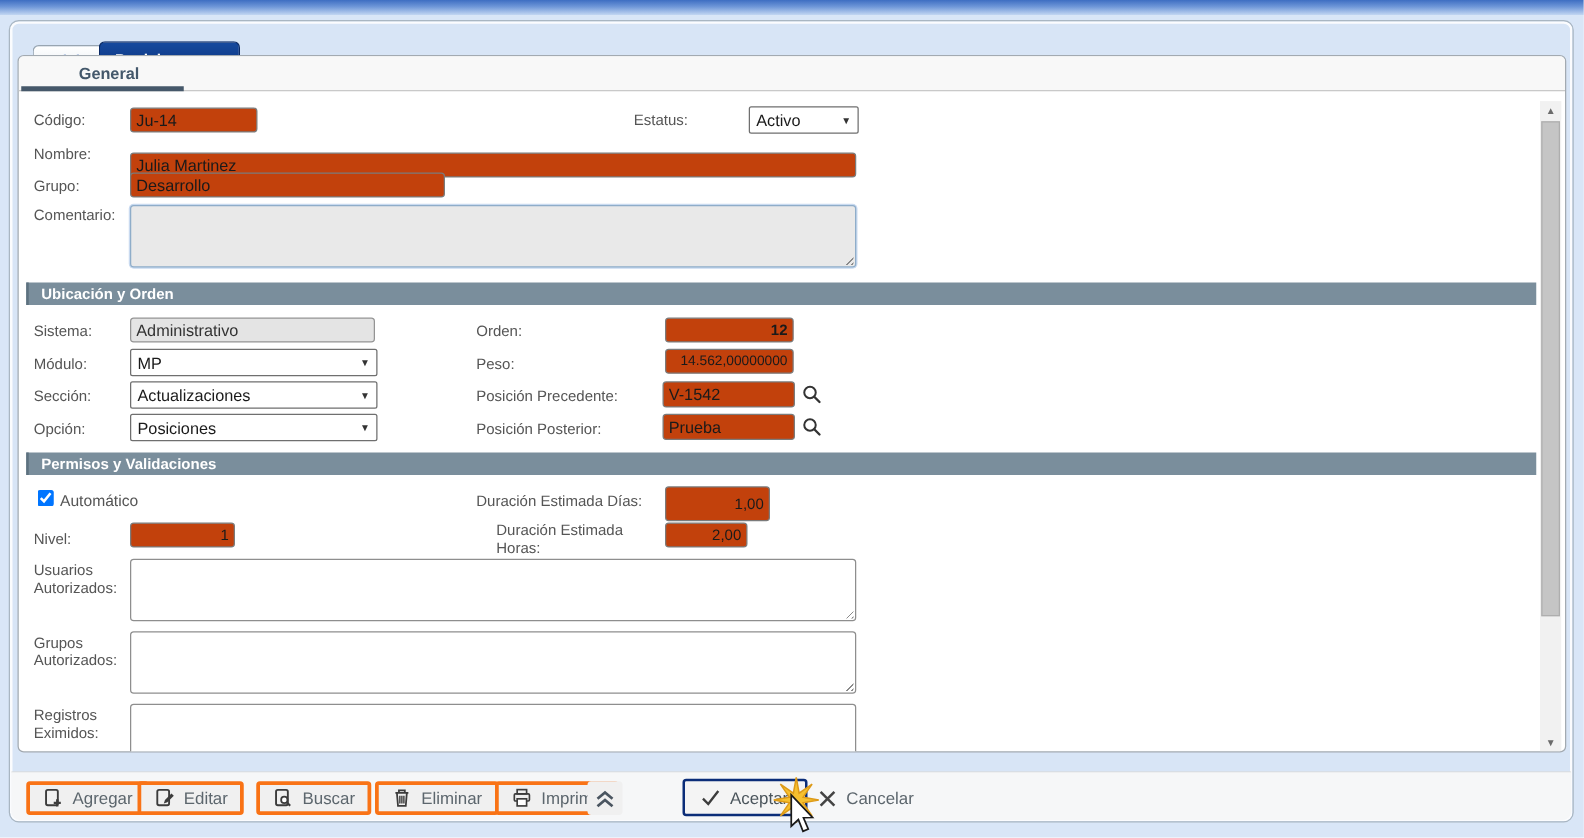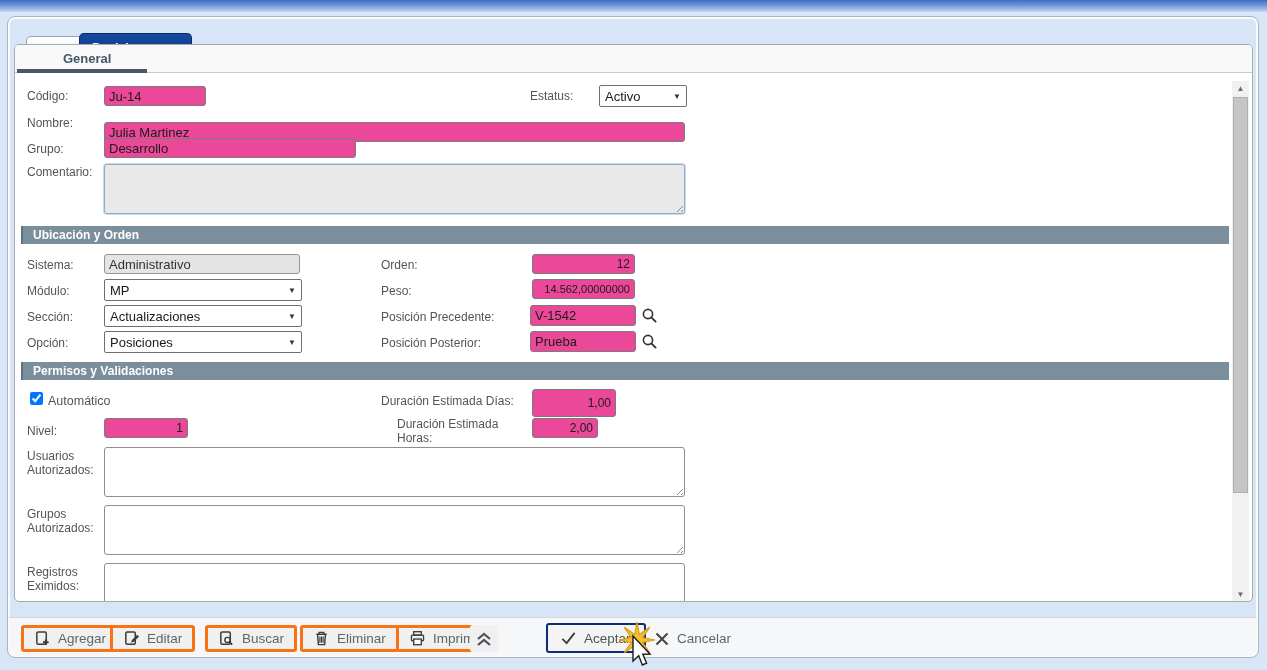--- a/index.html
+++ b/index.html
@@ -59,21 +59,21 @@
   }
   .general-label {
     left: 48px; top: 6px; color: #44586b; font-weight: bold; font-size: 13px;
   }
   .general-underline {
     left: 2px; top: 24px; width: 130px; height: 4px; background: #46586a;
   }
 
   .flabel { color: #555555; font-size: 12px; line-height: 14px; }
   .tinput {
-    border: 1px solid #7b7b7b; border-radius: 3px; background: #ec4899;
+    border: 1px solid #7b7b7b; border-radius: 3px; background: #c2410c;
     font-family: "Liberation Sans", sans-serif; font-size: 13px; color: #1a1a1a;
     padding: 0 4px; outline: none;
   }
   .tinput.num { text-align: right; font-size: 12px; }
   .tinput.ro { background: #e4e4e4; border-color: #949494; color: #333; }
   .tarea {
     border: 1px solid #8e8e8e; border-radius: 3px; background: #fff;
     font-family: "Liberation Sans", sans-serif; font-size: 13px;
     resize: none; outline: none;
   }
@@ -158,42 +158,42 @@
   </div>
 </div>
 
 <div class="abs panel">
   <div class="abs general-strip"></div>
   <div class="abs general-label">General</div>
   <div class="abs general-underline"></div>
 
   <div class="abs flabel" style="left:12px;top:44px;">Código:</div>
   <input class="abs tinput" style="left: 89px; top: 41px; width: 102px; height: 20px;" value="Ju-14">
-  <div class="abs flabel" style="left:492px;top:44px;margin-left:23px;">Estatus:</div>
+  <div class="abs flabel" style="left:492px;top:44px;">Estatus:</div>
   <div class="abs cselect" style="left:584px;top:40px;width:88px;height:22px;">
     <span class="val">Activo</span>
     <span class="arrow">▼</span>
   </div>
 
   <div class="abs flabel" style="left:12px;top:71px;">Nombre:</div>
   <input class="abs tinput" style="left: 89px; top: 67px; width: 581px; height: 20px; margin-top: 10px;" value="Julia Martinez">
 
   <div class="abs flabel" style="left:12px;top:97px;">Grupo:</div>
   <input class="abs tinput" style="left: 89px; top: 93px; width: 252px; height: 20px;" value="Desarrollo">
 
   <div class="abs flabel" style="left:12px;top:120px;">Comentario:</div>
   <textarea class="abs tarea gray" style="left: 89px; top: 119px; width: 581px; height: 50px;"></textarea>
   <div class="grip" style="left:659px;top:158px;"></div>
 
   <div class="abs sechdr" style="left:6px;top:181px;width:1208px;">Ubicación y Orden</div>
 
   <div class="abs flabel" style="left:12px;top:213px;">Sistema:</div>
   <input class="abs tinput ro" style="left: 89px; top: 209px; width: 196px; height: 20px;" readonly="" value="Administrativo">
   <div class="abs flabel" style="left:366px;top:213px;">Orden:</div>
-  <input class="abs tinput num" style="left: 517px; top: 209px; width: 103px; height: 20px;" value="12">
+  <input class="abs tinput num" style="left: 517px; top: 209px; width: 103px; height: 20px; font-weight: bold;" value="12">
 
   <div class="abs flabel" style="left:12px;top:239px;">Módulo:</div>
   <div class="abs cselect" style="left:89px;top:234px;width:198px;height:22px;">
     <span class="val">MP</span>
     <span class="arrow">▼</span>
   </div>
   <div class="abs flabel" style="left:366px;top:239px;">Peso:</div>
   <input class="abs tinput num" style="left: 517px; top: 234px; width: 103px; height: 20px; font-size: 11px;" value="14.562,00000000">
 
   <div class="abs flabel" style="left:12px;top:265px;">Sección:</div>

